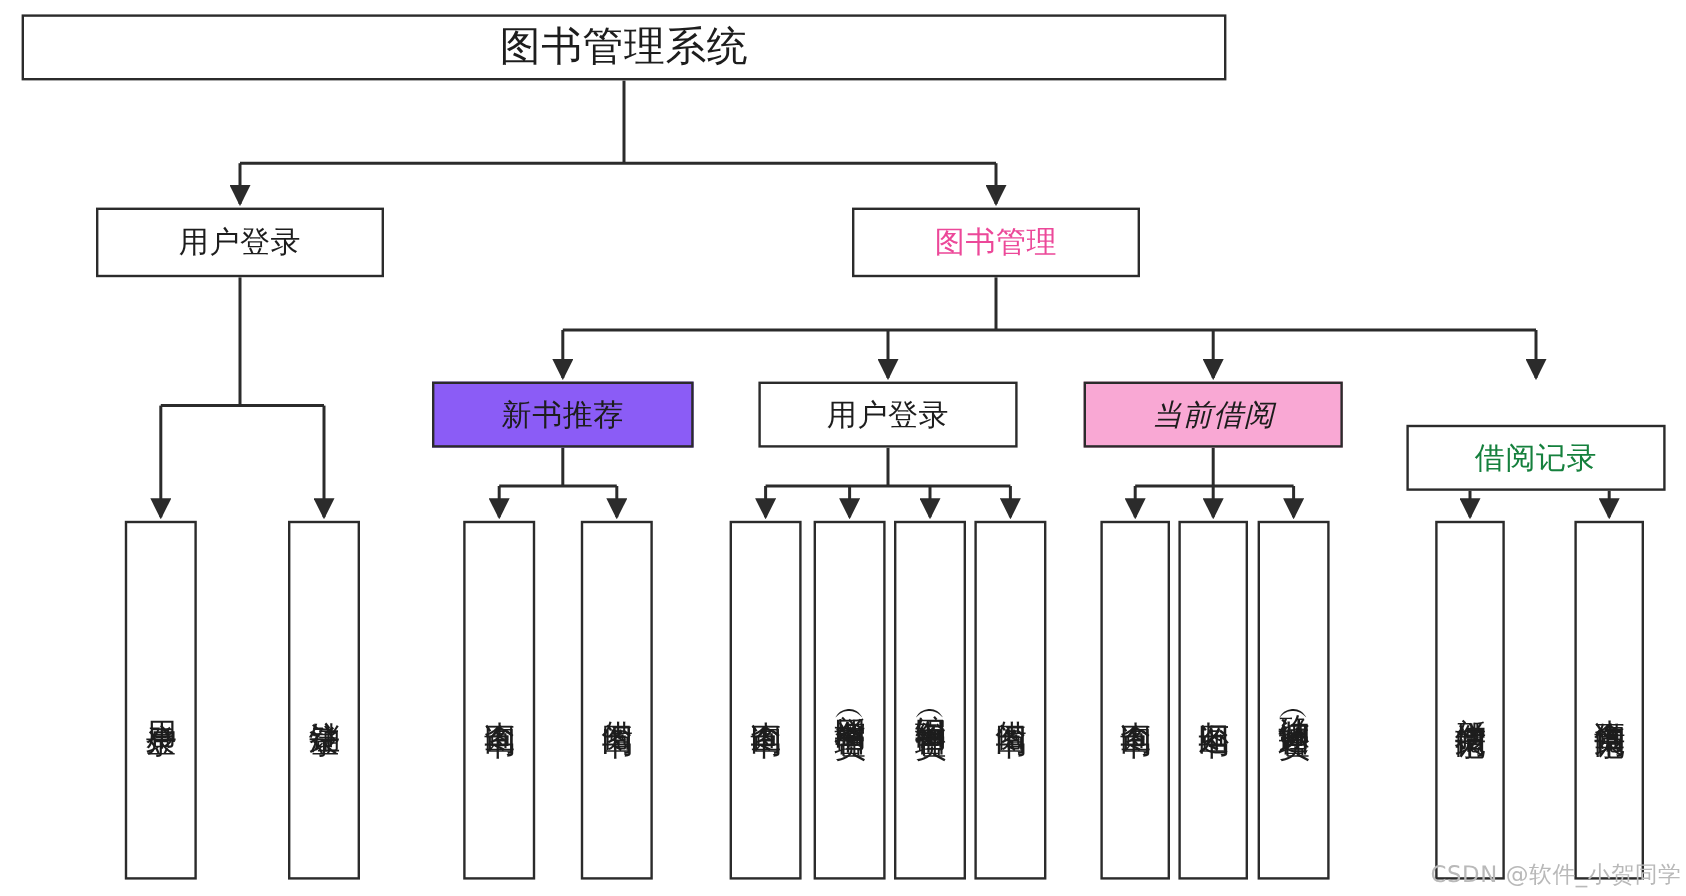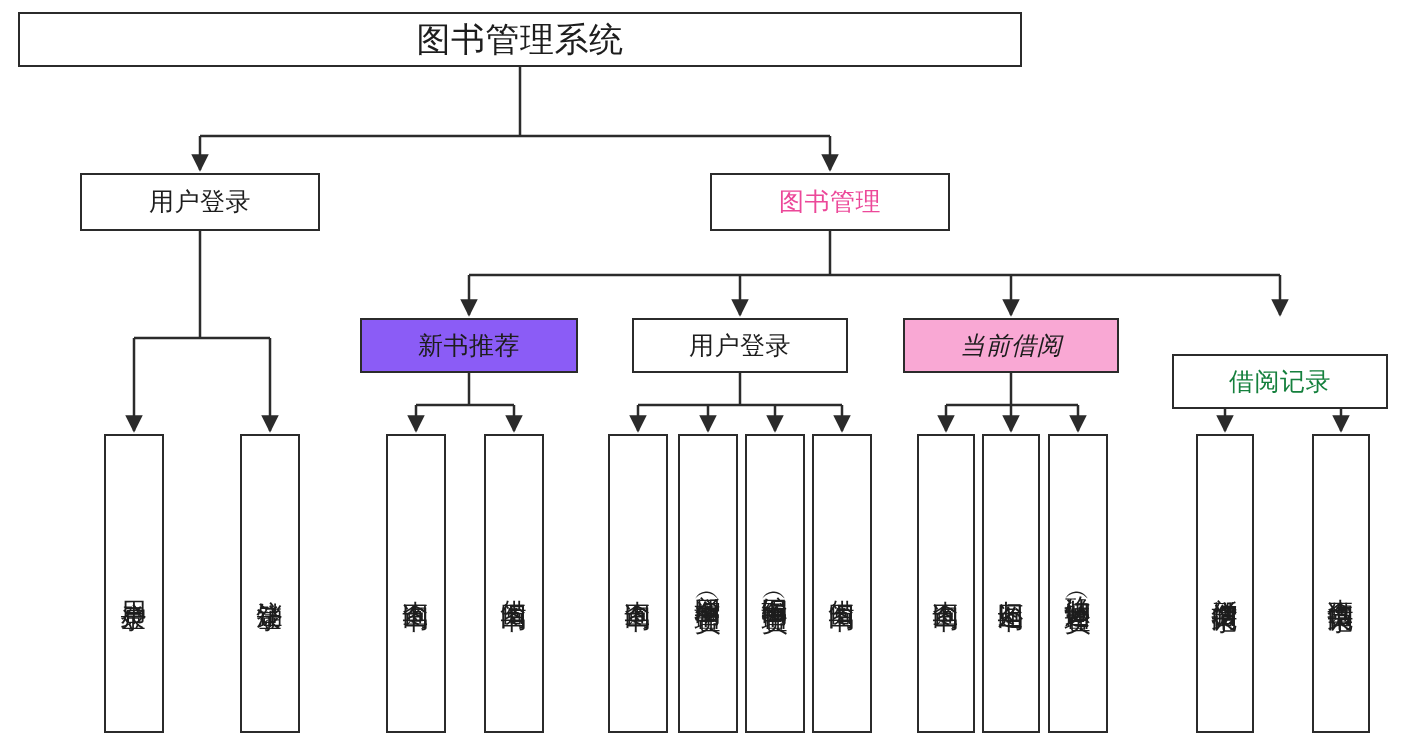--- a/index.html
+++ b/index.html
@@ -177,13 +177,14 @@
         <span class="label">确认归还（管理员）</span>
       </div>
       <div class="node v" style="left: 1196px; top: 434px; width: 58px; height: 299px; border-color: rgb(43, 43, 43); background: rgb(255, 255, 255); color: rgb(29, 29, 29);">
         <span class="label">新增借阅记录</span>
       </div>
       <div class="node v" style="left: 1312px; top: 434px; width: 58px; height: 299px; border-color: rgb(43, 43, 43); background: rgb(255, 255, 255); color: rgb(29, 29, 29);">
         <span class="label">查询借阅记录</span>
       </div>
     </div>
 
+  <div class="watermark" style="left:1192px; top:716px;">CSDN @软件_小贺同学</div>
 </div>
 
 </body></html>

